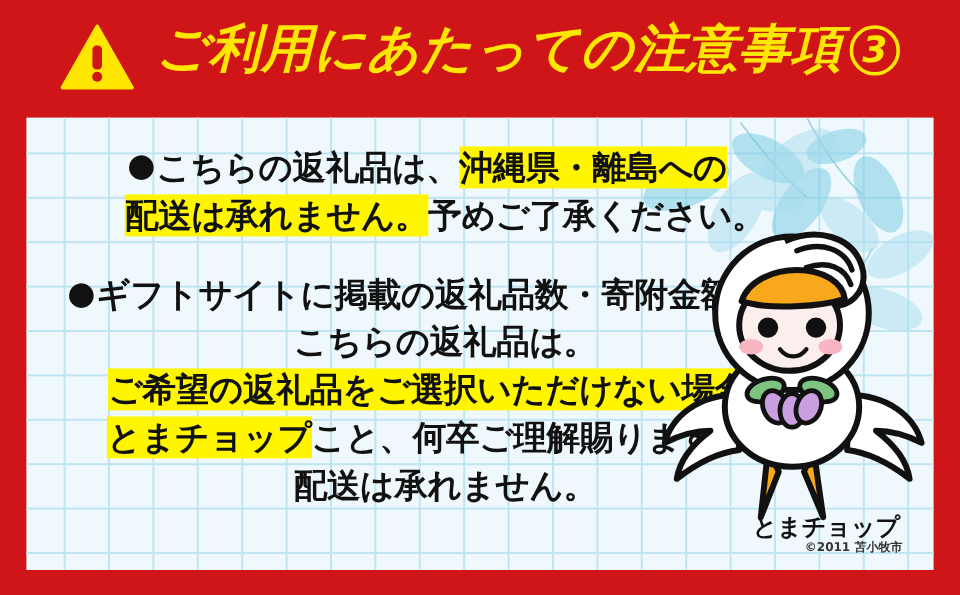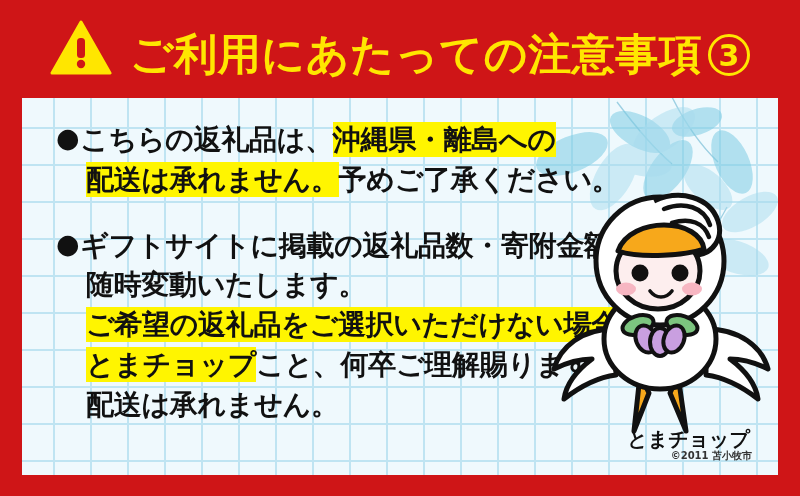--- a/index.html
+++ b/index.html
@@ -26,23 +26,24 @@
     top: 0;
     width: 800px;
     height: 98px;
     background: #cf1517;
     display: flex;
     align-items: center;
     justify-content: center;
   }
   #header-inner {
     display: flex;
-    align-items: flex-end;
+    align-items: flex-start;
     gap: 18px;
     transform: translateY(-1px);
+    font-style: italic;
   }
   .warn-triangle {
     position: relative;
     width: 62px;
     height: 56px;
   }
   .warn-triangle svg { display: block; }
 
   #header-title {
     color: #ffe600;
@@ -93,21 +94,21 @@
     pointer-events: none;
   }
 
   
   #content {
     position: absolute;
     left: 34px;
     top: 22px;
     width: 600px;
   }
-  .para { margin-bottom: 26px; }
+  .para { margin-bottom: 26px; text-align: center; }
   .para:last-child { margin-bottom: 0; }
 
   .line {
     font-family: "DejaVu Sans", "Liberation Sans", sans-serif;
     font-size: 28px;
     font-weight: 700;
     color: #111111;
     line-height: 1.42;
     white-space: nowrap;
     letter-spacing: -0.3px;
@@ -208,21 +209,21 @@
 
     <div id="content">
 
       <div class="para">
         <div class="line"><span class="bullet">●</span><span>こちらの返礼品は、</span><span class="hl">沖縄県・離島への</span></div>
         <div class="line indent"><span class="hl">配送は承れません。</span><span>予めご了承ください。</span></div>
       </div>
 
       <div class="para">
         <div class="line"><span class="bullet">●</span><span>ギフトサイトに掲載の返礼品数・寄附金額は、</span></div>
-        <div class="line indent"><span>随時変動いたします。</span></div>
+        <div class="line indent"><span>こちらの返礼品は。</span></div>
         <div class="line indent"><span class="hl">ご希望の返礼品をご選択いただけない場合が</span></div>
         <div class="line indent"><span class="hl">とまチョップ</span><span>こと、何卒ご理解賜りますよう</span></div>
         <div class="line indent"><span>配送は承れません。</span></div>
       </div>
 
     </div>
 
     <div id="mascot">
       <svg width="230" height="262" viewBox="0 0 230 262">
 

